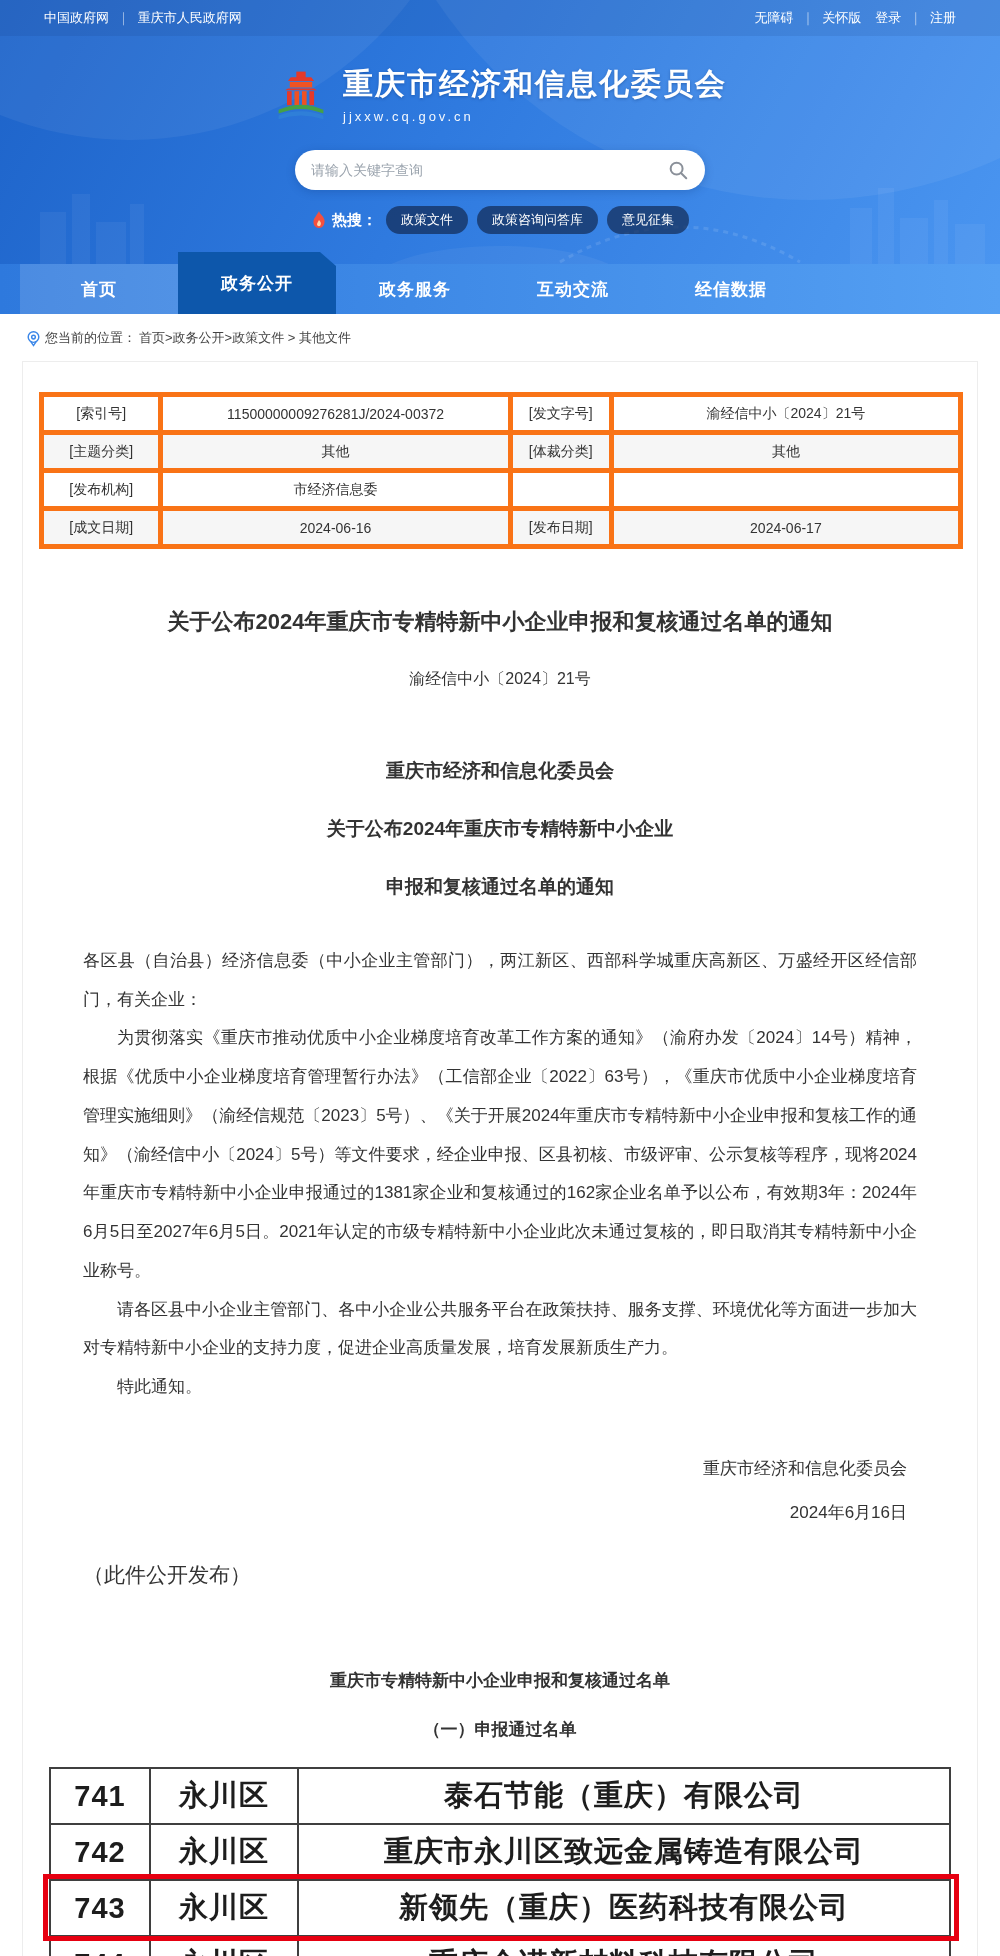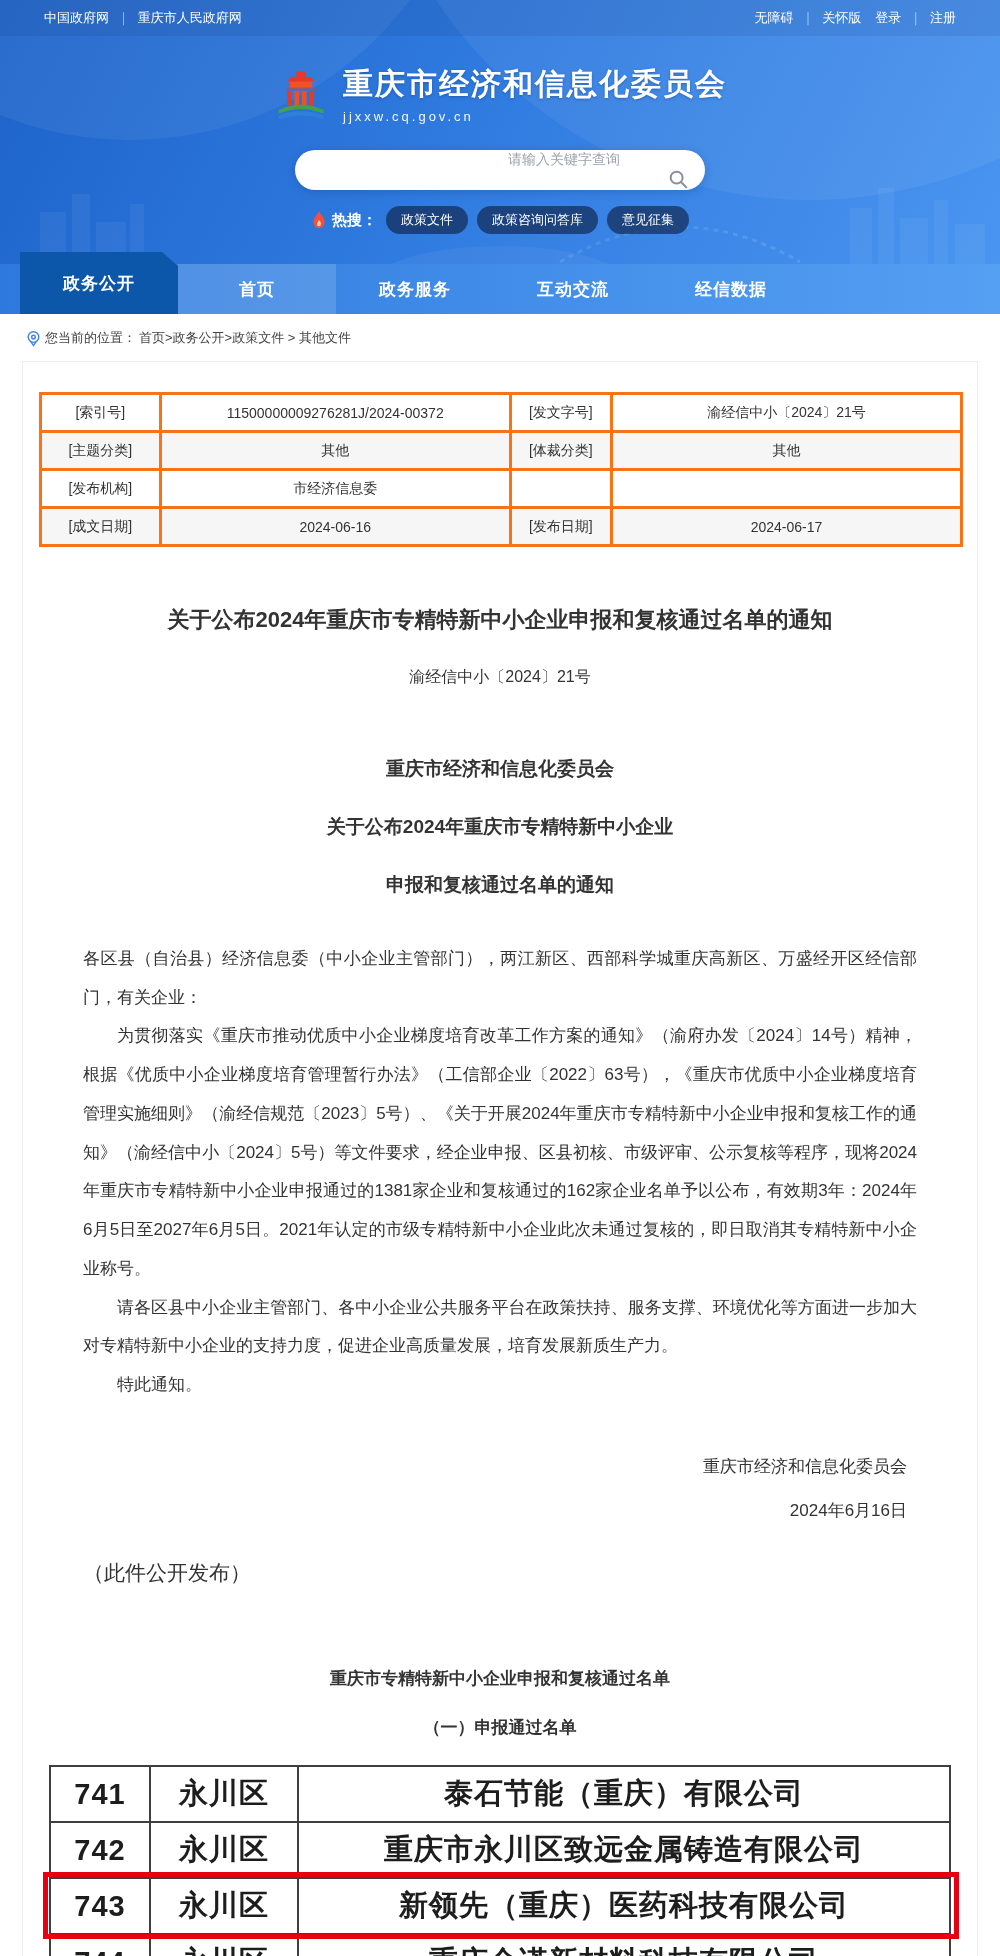--- a/index.html
+++ b/index.html
@@ -42,23 +42,22 @@
     padding:28px 0 8px;
   }
   .brand-logo { width:56px; height:56px; margin-right:14px; }
   .brand-name { color:#fff; font-size:30px; font-weight:bold; letter-spacing:2px;
     text-shadow:0 1px 3px rgba(0,40,100,.35); }
   .brand-url { color:rgba(255,255,255,.95); font-size:13px; letter-spacing:3px; margin-top:4px; }
 
   .searchwrap { position:relative; z-index:2; display:flex; justify-content:center; margin-top:18px; }
   .searchbox {
     width:410px; height:40px; background:#fff; border-radius:20px;
-    display:flex; align-items:flex-end; padding:0 16px;
+    display:flex; align-items:center; padding:0 16px;
     box-shadow:0 2px 8px rgba(10,50,120,.25);
-    flex-direction:column;
   }
   .searchbox input {
     flex:1; border:none; outline:none; font-size:14px; color:#333;
     font-family:inherit; background:transparent;
   }
   .searchbox input::placeholder { color:#9aa3ad; }
   .search-btn { width:22px; height:22px; cursor:pointer; flex:0 0 auto; }
 
   .hotrow {
     position:relative; z-index:2;
@@ -96,21 +95,21 @@
   .crumb svg { width:17px; height:17px; }
 
   
   .card {
     width:956px; margin:2px auto 0; background:#fff;
     border:1px solid #ededed; padding:30px 16px 40px;
   }
 
   table.meta { width:924px; margin:0 auto; border-collapse:collapse; font-size:14px; }
   table.meta td {
-    border:3px solid #f97316; height:38px; text-align:center; color:#333;
+    border:5px solid #f97316; height:38px; text-align:center; color:#333;
     padding:4px 8px;
   }
   table.meta tr:nth-child(even) td { background:#f6f6f6; }
   td.mlabel1 { width:13%; }
   td.mval1   { width:38%; }
   td.mlabel2 { width:11%; }
 
   .doc { padding:0 44px;margin-top:8px; }
   .doc-title { margin-top:58px; text-align:center; font-size:22px; font-weight:bold; color:#333; }
   .doc-number { margin-top:32px; text-align:center; font-size:16px; color:#333; }
@@ -206,22 +205,22 @@
       </svg>
       <span>热搜：</span>
     </span>
     <button class="hot-btn">政策文件</button>
     <button class="hot-btn">政策咨询问答库</button>
     <button class="hot-btn">意见征集</button>
   </div>
 </div>
 
 <div class="nav">
+  <div class="nav-tab home">首页</div>
   <div class="nav-tab active">政务公开</div>
-  <div class="nav-tab home">首页</div>
   <div class="nav-tab">政务服务</div>
   <div class="nav-tab">互动交流</div>
   <div class="nav-tab">经信数据</div>
 </div>
 
 <div class="crumb">
   <svg viewBox="0 0 24 24" fill="none" stroke="#3a86e8" stroke-width="2">
     <circle cx="12" cy="10" r="7.5"></circle>
     <circle cx="12" cy="10" r="2.6"></circle>
     <path d="M8 16 L12 22 L16 16"></path>

